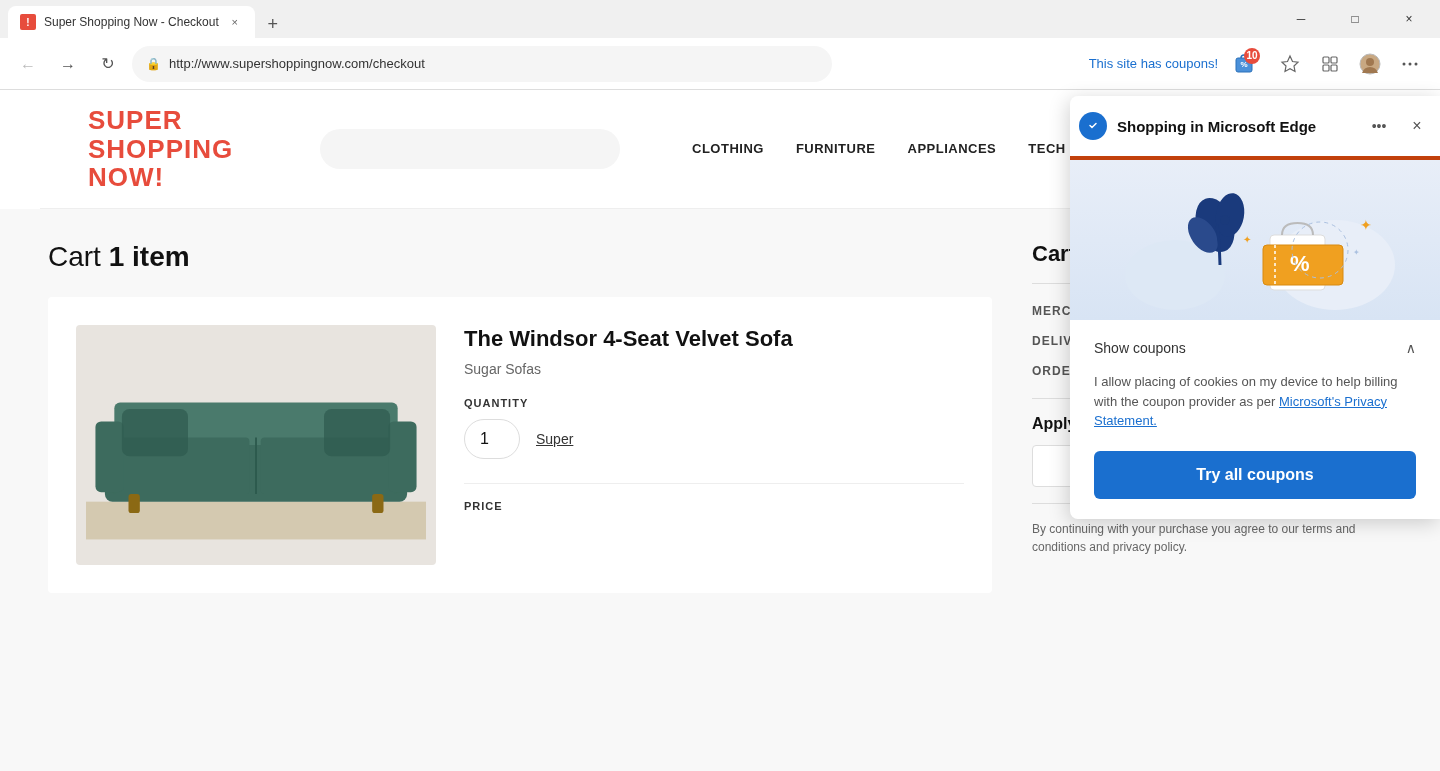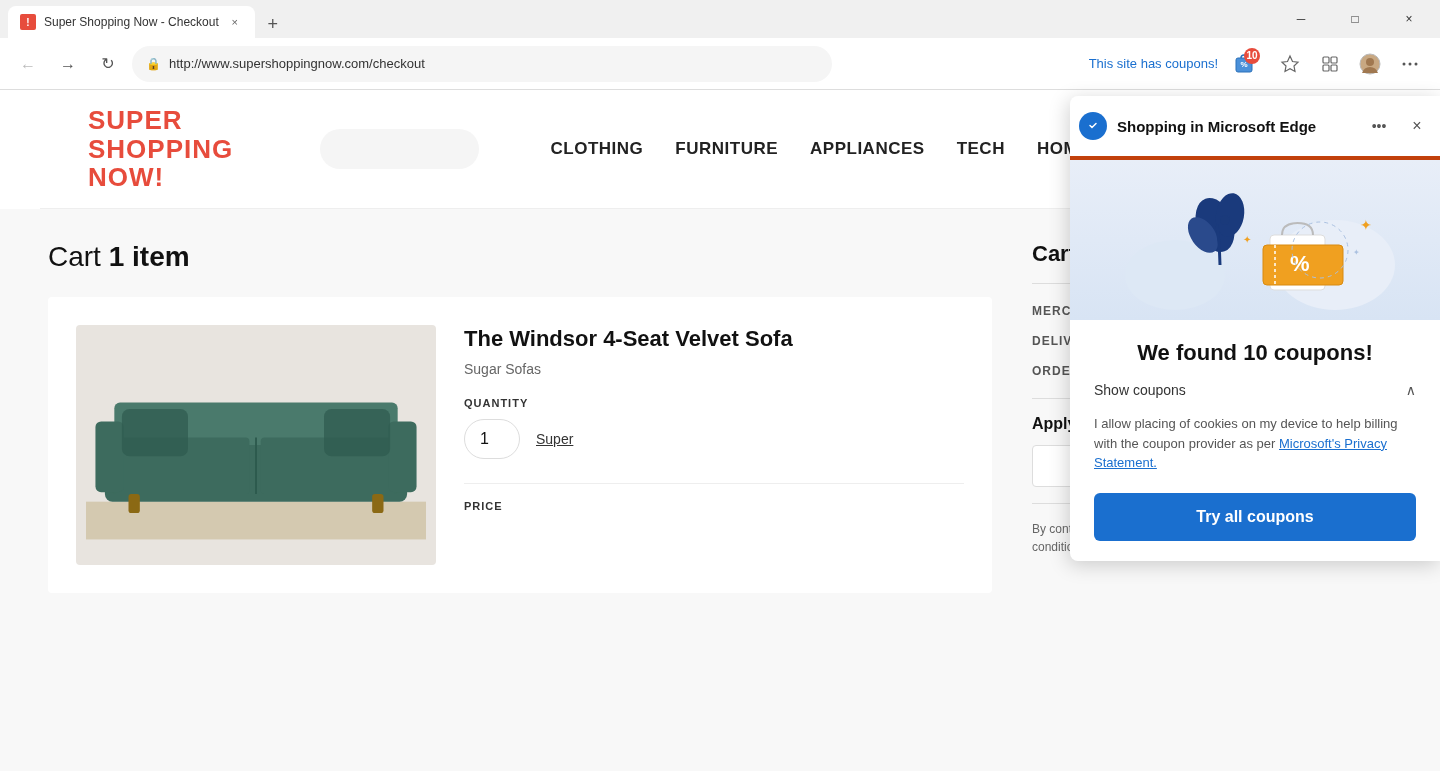--- a/index.html
+++ b/index.html
@@ -205,21 +205,21 @@
       background: #f5f5f5;
       border-radius: 20px;
       margin-left: 80px;
     }
     .nav-menu {
       display: flex;
       gap: 32px;
       margin-left: 40px;
     }
     .nav-item {
-      font-size: 17px;
+      font-size: 13px;
       font-weight: 600;
       color: #222;
       text-transform: uppercase;
       cursor: pointer;
       letter-spacing: 0.5px;
     }
 
     .cart-section {
       padding: 32px 48px;
       background: #f8f8f8;
@@ -742,21 +742,20 @@
         <text x="128" y="78" font-size="10" fill="#f0a020">✦</text>
         <text x="238" y="90" font-size="8" fill="#aac0e0">✦</text>
 
         <circle cx="110" cy="55" r="5" fill="#1a3a7c" opacity="0.6"></circle>
 
         <circle cx="205" cy="85" r="28" stroke="#aac0e0" stroke-width="1" stroke-dasharray="4,4" fill="none"></circle>
       </svg>
     </div>
 
     <div class="panel-body">
-      <div class="coupons-found-title">We found 10 coupons!</div>
 
       <div class="show-coupons-row">
         <span class="show-coupons-label">Show coupons</span>
         <span class="chevron-up">∧</span>
       </div>
 
       <p class="consent-text">
         <span>I allow placing of cookies on my device to help billing with the coupon provider as per </span><span class="consent-link">Microsoft's Privacy Statement.</span>
       </p>
 

